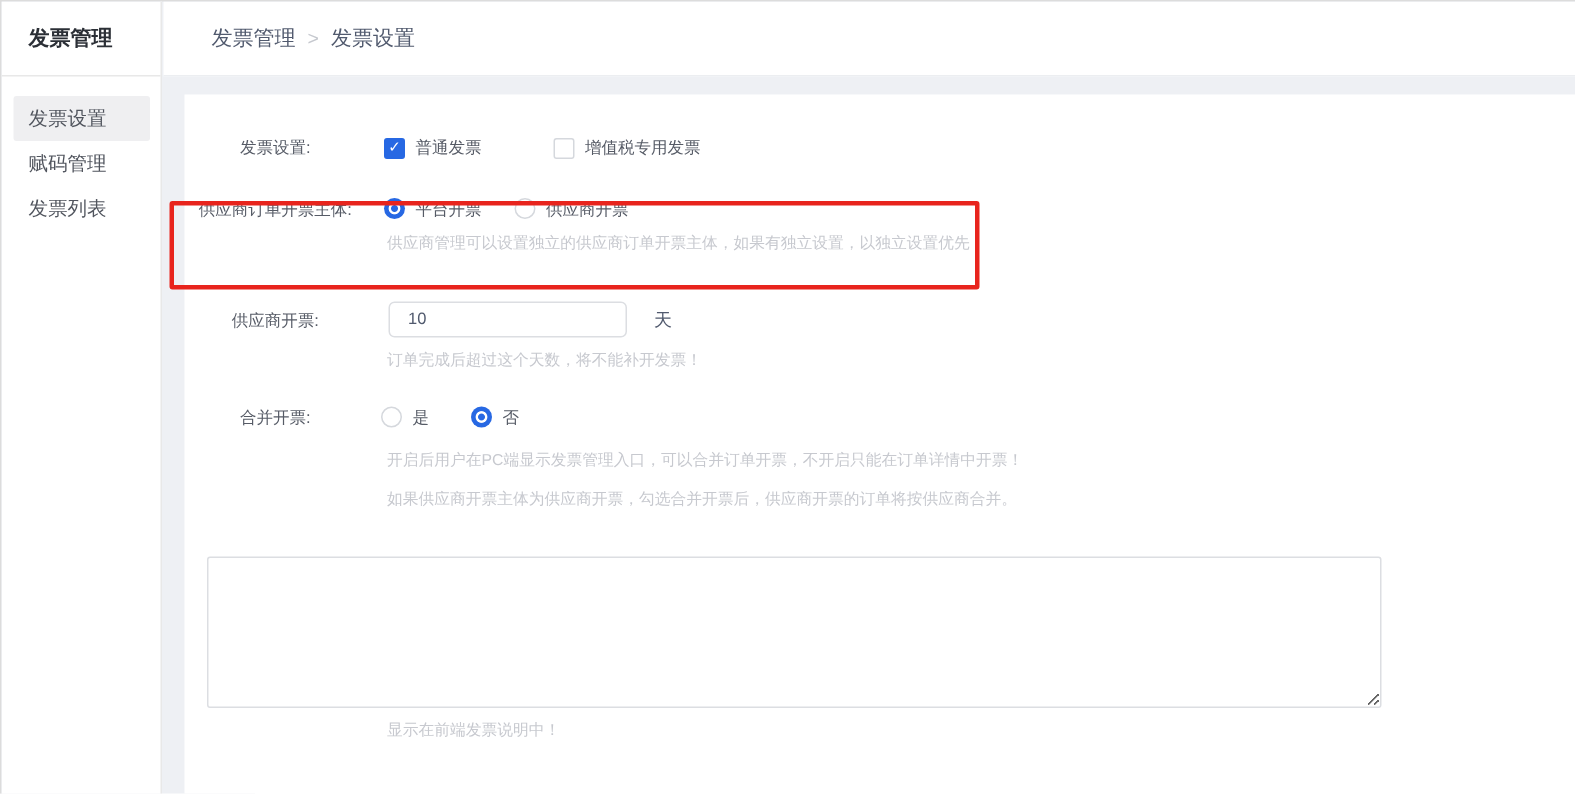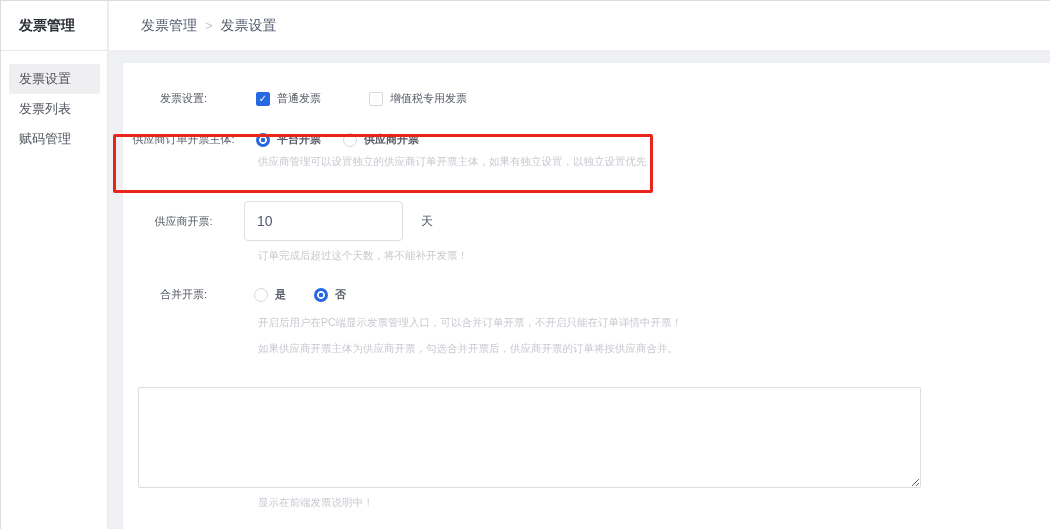--- a/index.html
+++ b/index.html
@@ -63,21 +63,21 @@
   .cb {
     width:14px; height:14px; border-radius:2px; flex:none;
     border:1px solid #d5d8dd; background:#fff;
     display:flex; align-items:center; justify-content:center;
   }
   .cb.checked { background:#2768e3; border-color:#2768e3; }
   .cb-mark { color:#fff; font-size:10px; line-height:1; font-weight:700; }
   .cb + .chk-label { margin-left:7px; }
 
   
-  .radio-item { display:flex; align-items:center; cursor:pointer;font-weight:bold; }
+  .radio-item { display:flex; cursor:pointer; }
   .rd {
     width:14px; height:14px; border-radius:50%; flex:none;
     border:1px solid #d5d8dd; background:#fff;
   }
   .rd.selected {
     border:none;
     background:radial-gradient(circle, #2768e3 0 2px, #ffffff 2.6px 3.6px, #2768e3 4.2px 100%);
   }
   .rd + .rd-label { margin-left:7px; }
 
@@ -85,23 +85,23 @@
   #row-subject { margin-top:26px; }
   #row-deadline { margin-top:32px; }
   #row-merge { margin-top:24px; }
   #tip-merge-1 { margin-top:14px; }
   #tip-merge-2 { margin-top:12px; }
   #row-note { margin-top:31px; align-items:flex-start; }
   #row-note .lbl { padding-top:5px; }
 
   
   .txt-input {
-    width:159px; height:40px; padding:0 12px;
+    width:159px; height:24px; margin-left:15px; padding:0 12px;
     border:1px solid #dcdee2; border-radius:4px;
-    font-size:14px; color:#515a6e; outline:none;
+    font-size:11px; color:#515a6e; outline:none;
     font-family:"Liberation Sans","DejaVu Sans",sans-serif;
   }
   .unit { margin-left:18px; font-size:12px; color:#515a6e; }
   .note-area {
     width:783px; height:101px; margin-left:15px; padding:6px 8px;
     border:1px solid #dcdee2; border-radius:2px;
     font-size:11px; color:#515a6e; outline:none; resize:both;
     font-family:"Liberation Sans","DejaVu Sans",sans-serif;
   }
 
@@ -112,22 +112,22 @@
     z-index:5; pointer-events:none;
   }
 </style>
 </head>
 <body>
 
 <aside class="sidebar">
   <div class="sidebar-title">发票管理</div>
   <nav class="sidebar-nav">
     <div class="nav-item active">发票设置</div>
+    <div class="nav-item">赋码管理</div>
     <div class="nav-item">发票列表</div>
-    <div class="nav-item">赋码管理</div>
   </nav>
 </aside>
 
 <header class="header">
   <div class="breadcrumb">
     <span class="crumb">发票管理</span>
     <span class="crumb-sep">&gt;</span>
     <span class="crumb">发票设置</span>
   </div>
 </header>

